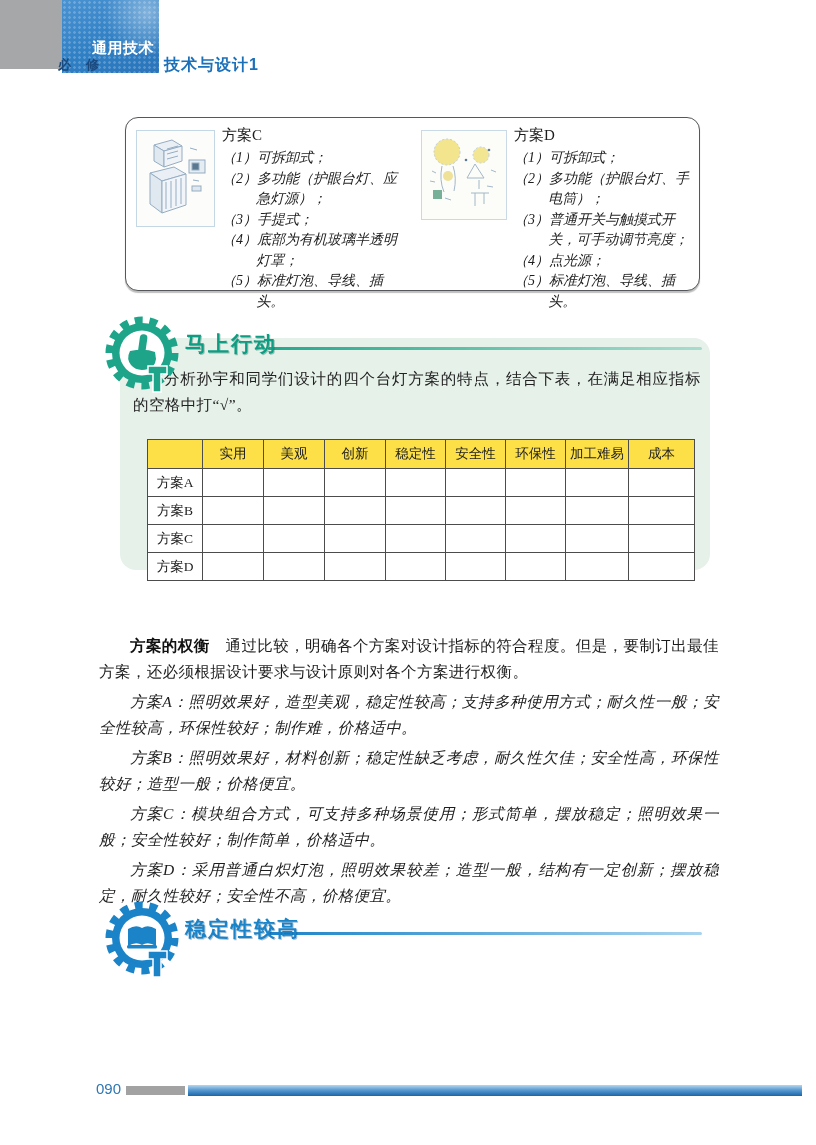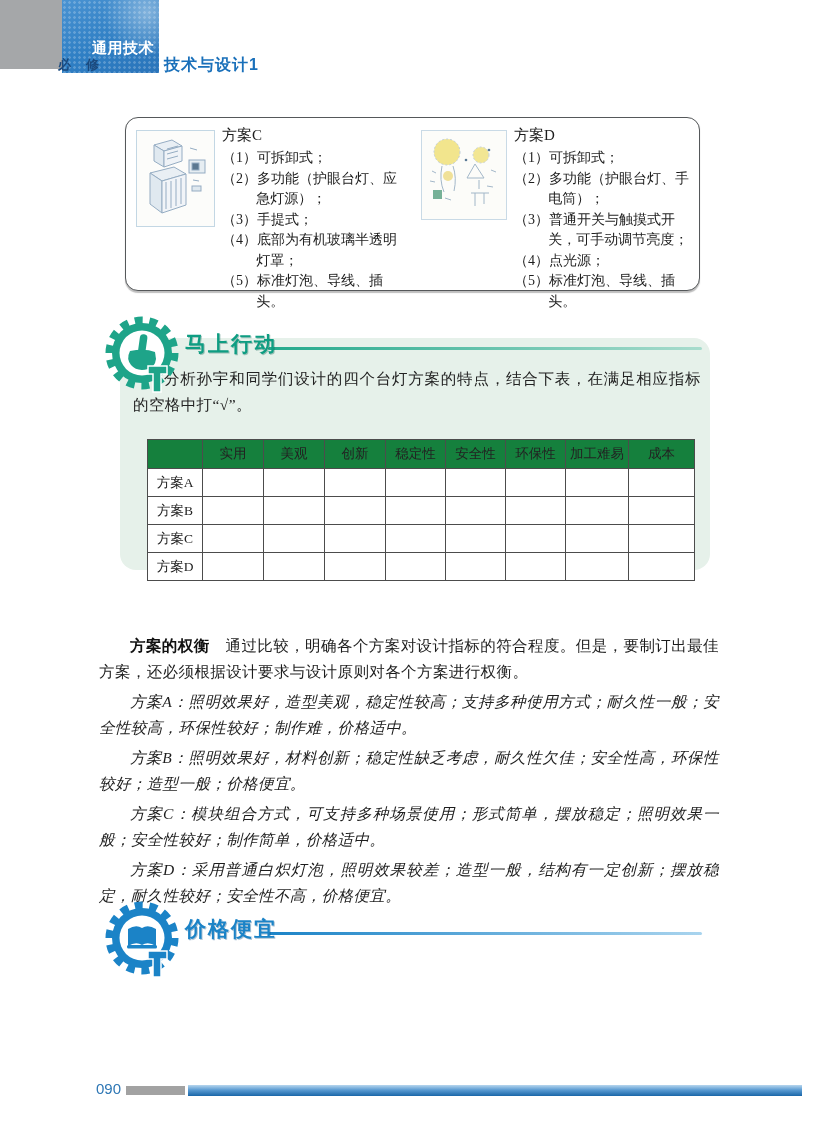--- a/index.html
+++ b/index.html
@@ -42,21 +42,21 @@
   }
   .sketch { position:absolute; }
   .sketch-c { left:10px; top:12px; }
   .sketch-d { left:295px; top:12px; }
   .plan-text { position:absolute; top:6px; }
   .plan-text-c { left:96px; width:188px; }
   .plan-text-d { left:388px; width:188px; }
   .plan-title { font-size:15px; line-height:22px; margin-bottom:2px; }
   .pitem {
     font-size:14px; line-height:20.5px;
-    padding-left:2.45em; text-indent:-2.45em; text-align:left;
+    padding-left:2.45em; text-indent:-2.45em; text-align:left;font-style:italic;
   }
   
   .section-icon { position:absolute; z-index:3; }
   .act-icon { left:103px; top:314px; }
   .case-icon { left:103px; top:899px; }
   .section-label {
     position:absolute; z-index:3;
     font-family:"Liberation Sans", sans-serif; font-weight:bold;
     font-size:21px; letter-spacing:2px;
   }
@@ -77,21 +77,21 @@
   .criteria-table {
     position:absolute; left:27px; top:101px;
     border-collapse:collapse; table-layout:fixed; width:547px;
     background:#ffffff; font-size:13.5px; color:#222;
     border:1.5px solid #4c4c4c;
   }
   .criteria-table td, .criteria-table th {
     border:1px solid #4c4c4c; height:28px; text-align:center; font-weight:normal;
     overflow:hidden; white-space:nowrap;
   }
-  .criteria-table thead th { background:#15803d; height:29px; }
+  .criteria-table thead th { background:#fde047; height:29px; }
   
   .weigh {
     position:absolute; left:95px; top:629px; width:628px;
     font-size:15.5px; line-height:26px; letter-spacing:0.4px;
     text-align:justify; color:#1d1d1d;
   }
   .weigh p { text-indent:2em; margin:4px; }
   .lead-bold { font-family:"Liberation Sans", sans-serif; font-weight:bold; color:#111; }
   .kai { font-style:italic; }
   
@@ -290,21 +290,21 @@
     <circle cx="39" cy="39" r="30" fill="#1b83c7"></circle>
     <circle cx="39" cy="39" r="31" fill="none" stroke="#1b83c7" stroke-width="11" stroke-dasharray="7.5 6.4"></circle>
     <circle cx="39" cy="39" r="22.5" fill="#ffffff"></circle>
     <g fill="#1b83c7">
       <path d="M25 30 q8 -5 14 -1 v17 q-6 -4 -14 1 z"></path>
       <path d="M53 30 q-8 -5 -14 -1 v17 q6 -4 14 1 z"></path>
       <rect x="24" y="46" width="30" height="3.5" rx="1.5"></rect>
     </g>
     <path d="M45 52 h19 v8 h-6 v18 h-8 V60 h-5 z" fill="#1b83c7" stroke="#ffffff" stroke-width="1.5"></path>
   </svg>
-  <div class="section-label case-label">价格便宜</div>
+  <div class="section-label case-label">稳定性较高</div>
   <div class="section-line case-line"></div>
 
 
   <div class="page-number">090</div>
   <div class="foot-gray"></div>
   <div class="foot-blue"></div>
 
 </div>
 
 </body></html>

